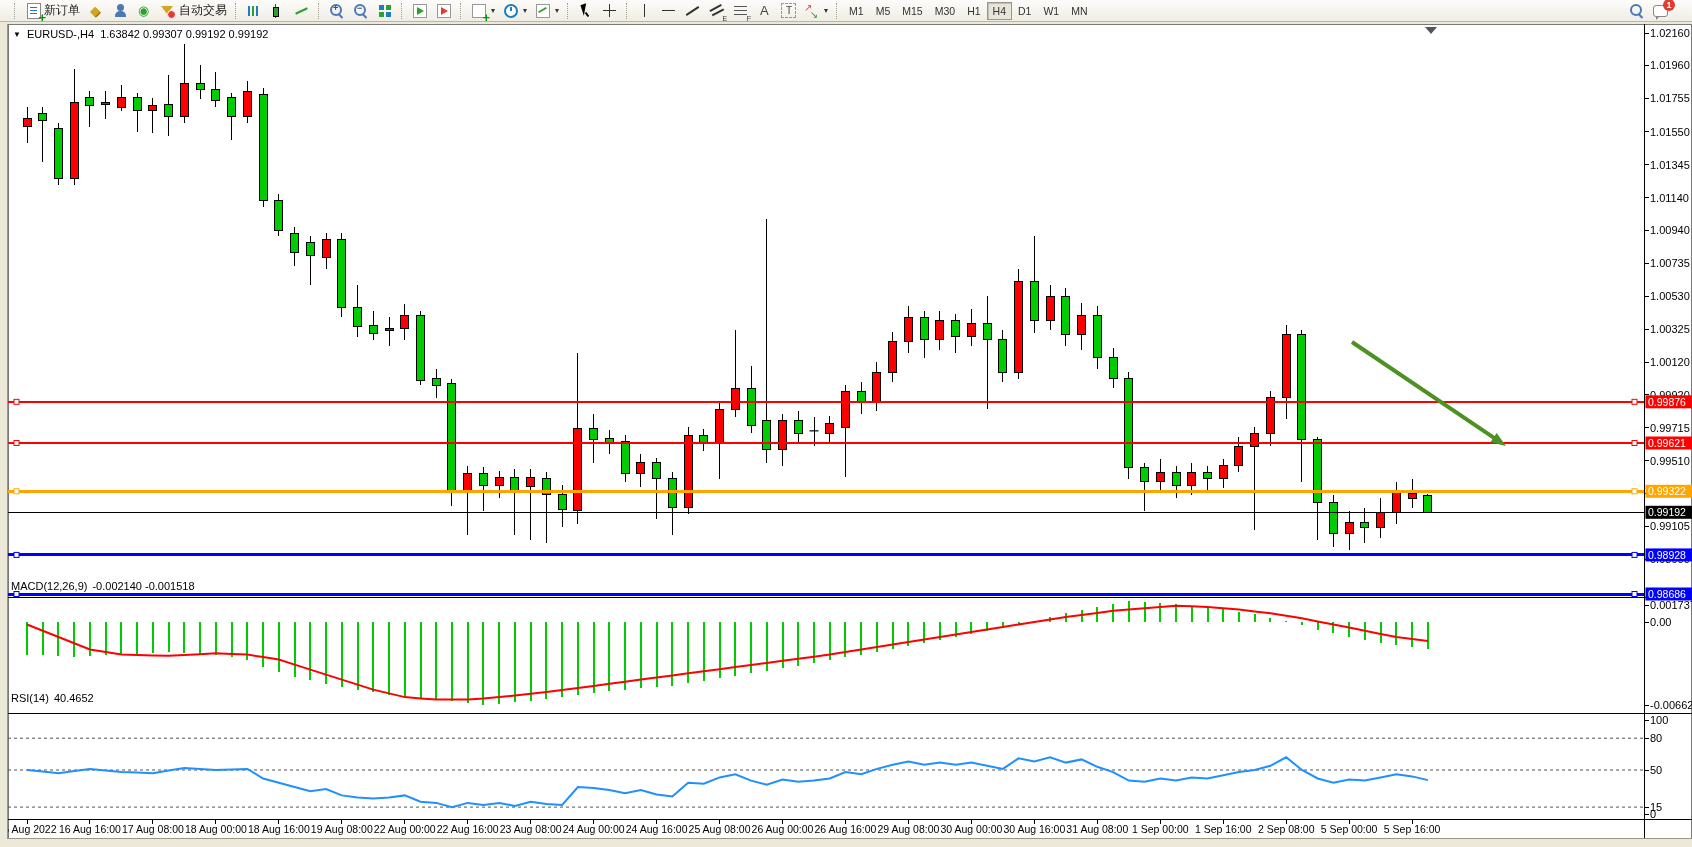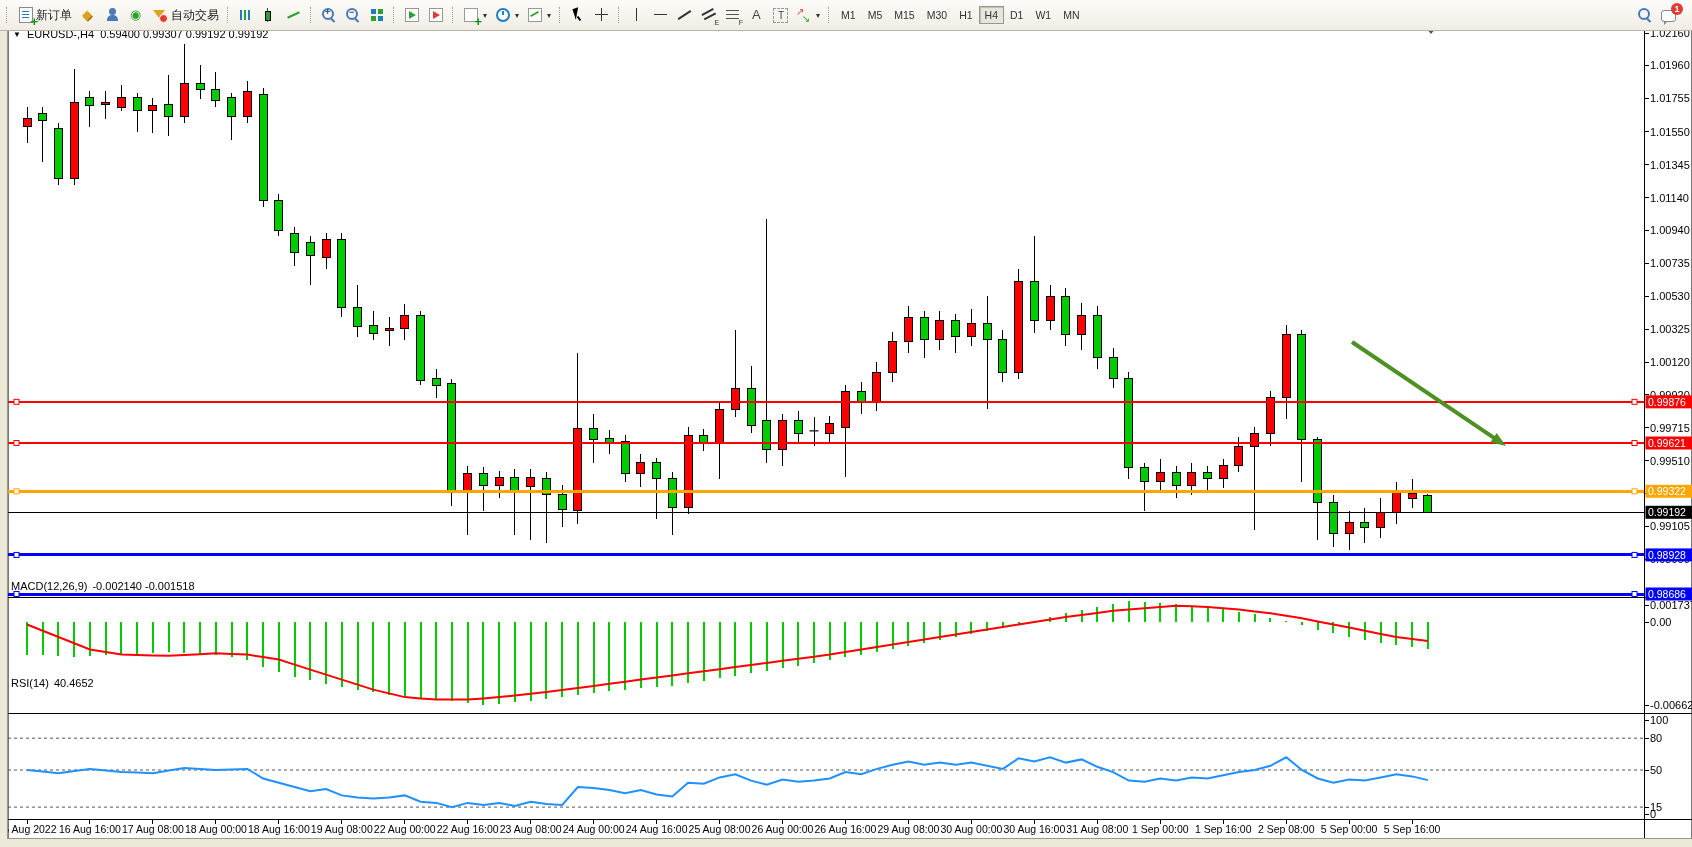--- a/index.html
+++ b/index.html
@@ -1,20 +1,20 @@
 <!DOCTYPE html>
 <html><head>
 <meta charset="utf-8">
 <style>
   html,body{margin:0;padding:0;background:#ece9d8;font-family:"Liberation Sans",sans-serif;}
   .window{position:relative;width:1692px;height:847px;overflow:hidden;background:#ece9d8;}
   
-  .toolbar{position:absolute;left:0;top:0;width:1692px;height:31px;
+  .toolbar{position:absolute;left:0;top:0;width:1692px;height:22px;
     background:linear-gradient(#fdfcfa,#efede4);border-bottom:1px solid #b8b5a8;
-    display:flex;align-items:center;padding:0 2px;box-sizing:border-box;z-index:20;}
+    display:flex;align-items:center;padding:0 10px;box-sizing:border-box;z-index:20;}
   .toolbar button{display:flex;align-items:center;gap:3px;height:20px;padding:0 3px;
     border:1px solid transparent;background:transparent;font:12px "Liberation Sans",sans-serif;color:#222;position:relative;}
   .sep{width:2px;height:16px;border-left:1px dotted #a09d90;margin:0 4px;}
   .spacer{flex:1;}
   .caret{font-size:8px;color:#333;margin-left:1px;}
   .tfbtn{font-size:10.5px !important;color:#333 !important;padding:0 5px !important;height:18px !important;}
   .tfbtn.active{background:#e8e6da;border:1px solid #9a978a !important;box-shadow:inset 1px 1px 1px rgba(0,0,0,.18);}
   .badge{position:absolute;top:-3px;right:-4px;width:12px;height:12px;border-radius:50%;
     background:#e03c31;color:#fff;font-size:9px;line-height:12px;text-align:center;font-weight:bold;}
   
@@ -60,21 +60,21 @@
   .ic-arrows:before{content:"↗";position:absolute;left:0;top:-1px;font-size:10px;color:#e03c31;}
   .ic-arrows:after{content:"↘";position:absolute;right:2px;bottom:-1px;font-size:10px;color:#2da12d;}
   .ic-chat{width:13px;height:10px;border:1px solid #888;border-radius:3px;background:#fdfdfd;margin-top:1px;}
   .ic-chat:after{content:"";position:absolute;left:2px;bottom:-4px;border-top:4px solid #888;border-right:4px solid transparent;}
   
   #chart{position:absolute;left:0;top:22px;}
   .overlay{position:absolute;z-index:5;font-size:11px;color:#000;white-space:nowrap;}
   .chart-title{left:13px;top:28px;display:flex;align-items:center;gap:6px;}
   .collapse-tri{font-size:8px;}
   .macd-header{left:11px;top:580px;}
-  .rsi-header{left:11px;top:677px;}
+  .rsi-header{left:11px;top:692px;}
   .hdr-val{margin-left:5px;}
 </style>
 </head>
 <body>
 
 <div class="window">
 
   <div class="toolbar">
     <span class="sep"></span>
     <button>
@@ -189,21 +189,21 @@
       </button>
     <button style="margin-right:10px;">
       <span class="ic ic-chat"></span>
       <span class="badge">1</span>
     </button>
   </div>
 
   <div class="overlay chart-title">
     <span class="collapse-tri">▼</span>
     <span>EURUSD-,H4</span>
-    <span>0.59400 0.99307 0.99192 0.99192</span>
+    <span>1.63842 0.99307 0.99192 0.99192</span>
   </div>
   <div class="overlay macd-header">
     <span>MACD(12,26,9)</span><span class="hdr-val">-0.002140 -0.001518</span>
   </div>
   <div class="overlay rsi-header">
     <span>RSI(14)</span><span class="hdr-val">40.4652</span>
   </div>
 
   <svg id="chart" width="1692" height="825" viewBox="0 22 1692 825">
       <rect x="0" y="22" width="1692" height="825" fill="#ece9d8"></rect>

